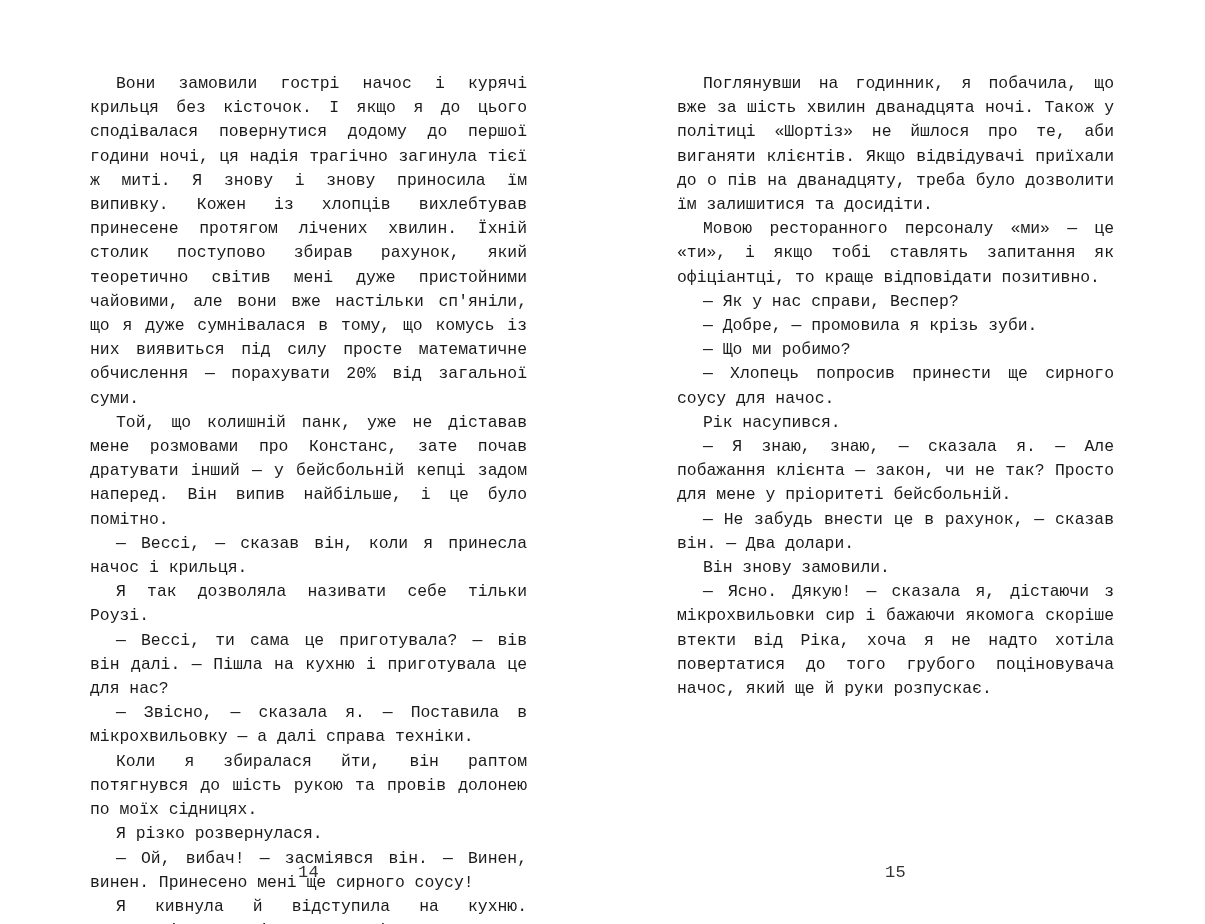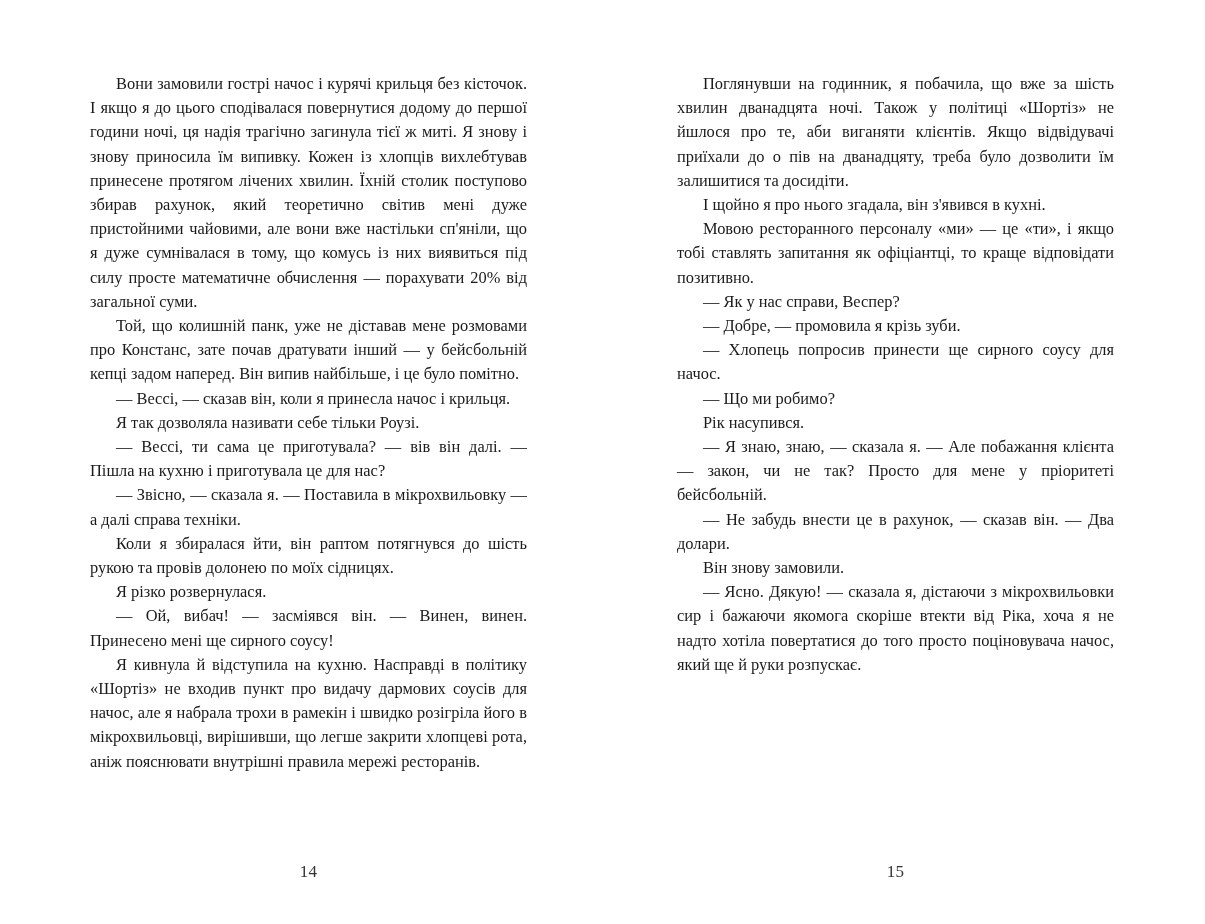--- a/index.html
+++ b/index.html
@@ -13,20 +13,21 @@
     font-family: "Liberation Serif", serif;
     color: #1a1a1a;
     overflow: hidden;
   }
   .spread {
     display: flex;
     width: 1205px;
     height: 924px;
     box-sizing: border-box;
     padding: 72px 0 0 0;
+    font-family: Liberation Mono, monospace;
   }
   .page {
     width: 602px;
     box-sizing: border-box;
     position: relative;
     height: 852px;
   }
   .page-left {
     padding: 0 75px 0 90px;
   }
@@ -73,28 +74,27 @@
       <p>Я різко розвернулася.</p>
       <p>— Ой, вибач! — засміявся він. — Винен, винен. Принесено мені ще сирного соусу!</p>
       <p>Я кивнула й відступила на кухню. Насправді в політику «Шортіз» не входив пункт про видачу дармових соусів для начос, але я набрала трохи в рамекін і швидко розігріла його в мікрохвильовці, вирішивши, що легше закрити хлопцеві рота, аніж пояснювати внутрішні правила мережі ресторанів.</p>
     </div>
     <div class="folio">14</div>
   </div>
 
   <div class="page page-right">
     <div class="text-col">
       <p>Поглянувши на годинник, я побачила, що вже за шість хвилин дванадцята ночі. Також у політиці «Шортіз» не йшлося про те, аби виганяти клієнтів. Якщо відвідувачі приїхали до о пів на дванадцяту, треба було дозволити їм залишитися та досидіти.</p>
-      <p>І щойно я про нього згадала, він з'явився в кухні.</p>
       <p>Мовою ресторанного персоналу «ми» — це «ти», і якщо тобі ставлять запитання як офіціантці, то краще відповідати позитивно.</p>
       <p>— Як у нас справи, Веспер?</p>
       <p>— Добре, — промовила я крізь зуби.</p>
+      <p>— Що ми робимо?</p>
       <p>— Хлопець попросив принести ще сирного соусу для начос.</p>
-      <p>— Що ми робимо?</p>
       <p>Рік насупився.</p>
       <p>— Я знаю, знаю, — сказала я. — Але побажання клієнта — закон, чи не так? Просто для мене у пріоритеті бейсбольній.</p>
       <p>— Не забудь внести це в рахунок, — сказав він. — Два долари.</p>
       <p>Він знову замовили.</p>
-      <p>— Ясно. Дякую! — сказала я, дістаючи з мікрохвильовки сир і бажаючи якомога скоріше втекти від Ріка, хоча я не надто хотіла повертатися до того просто поціновувача начос, який ще й руки розпускає.</p>
+      <p>— Ясно. Дякую! — сказала я, дістаючи з мікрохвильовки сир і бажаючи якомога скоріше втекти від Ріка, хоча я не надто хотіла повертатися до того грубого поціновувача начос, який ще й руки розпускає.</p>
     </div>
     <div class="folio">15</div>
   </div>
 
 </div>
 
 </body></html>

